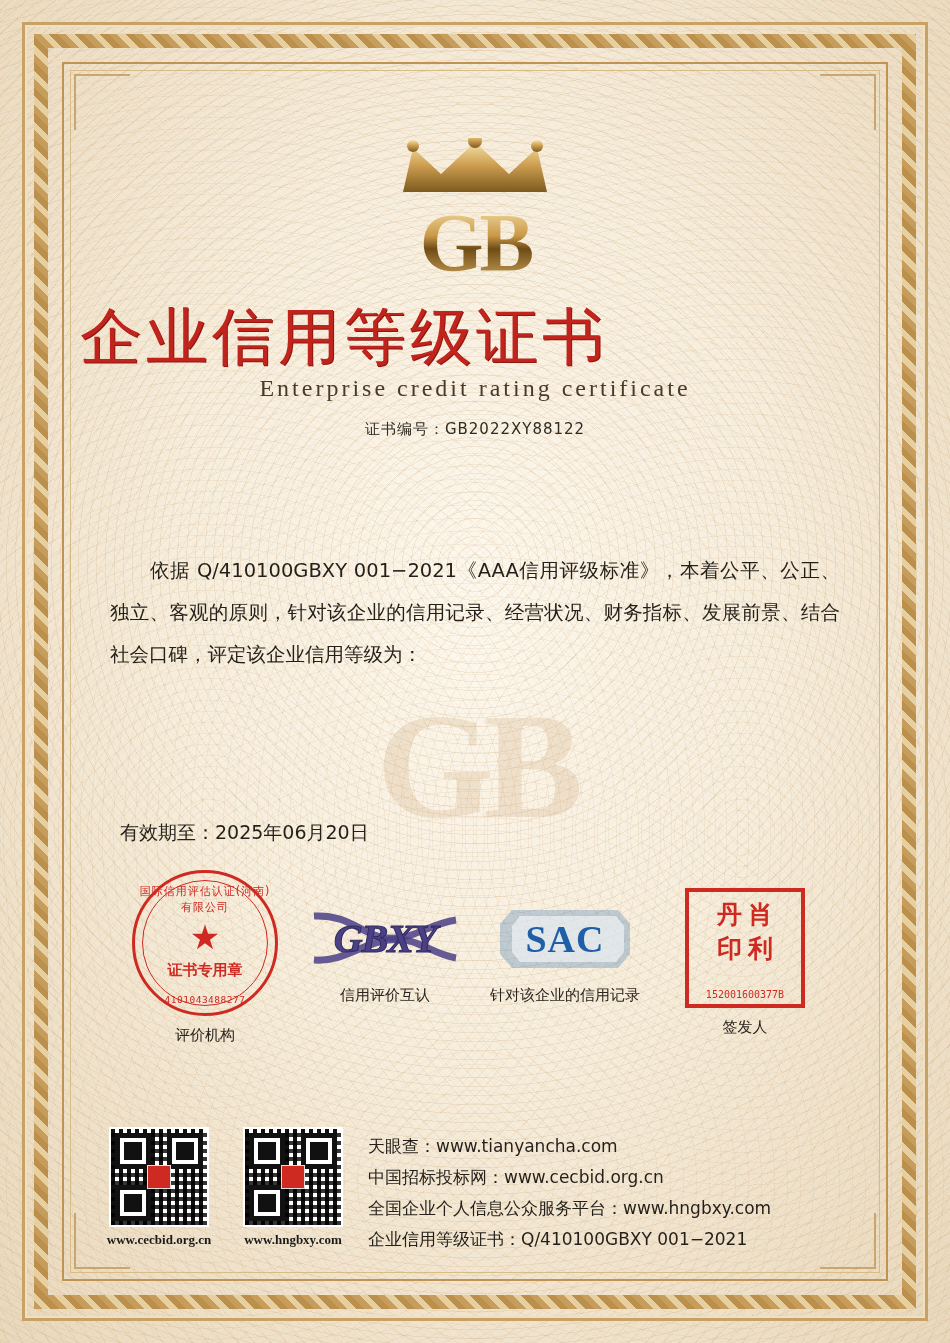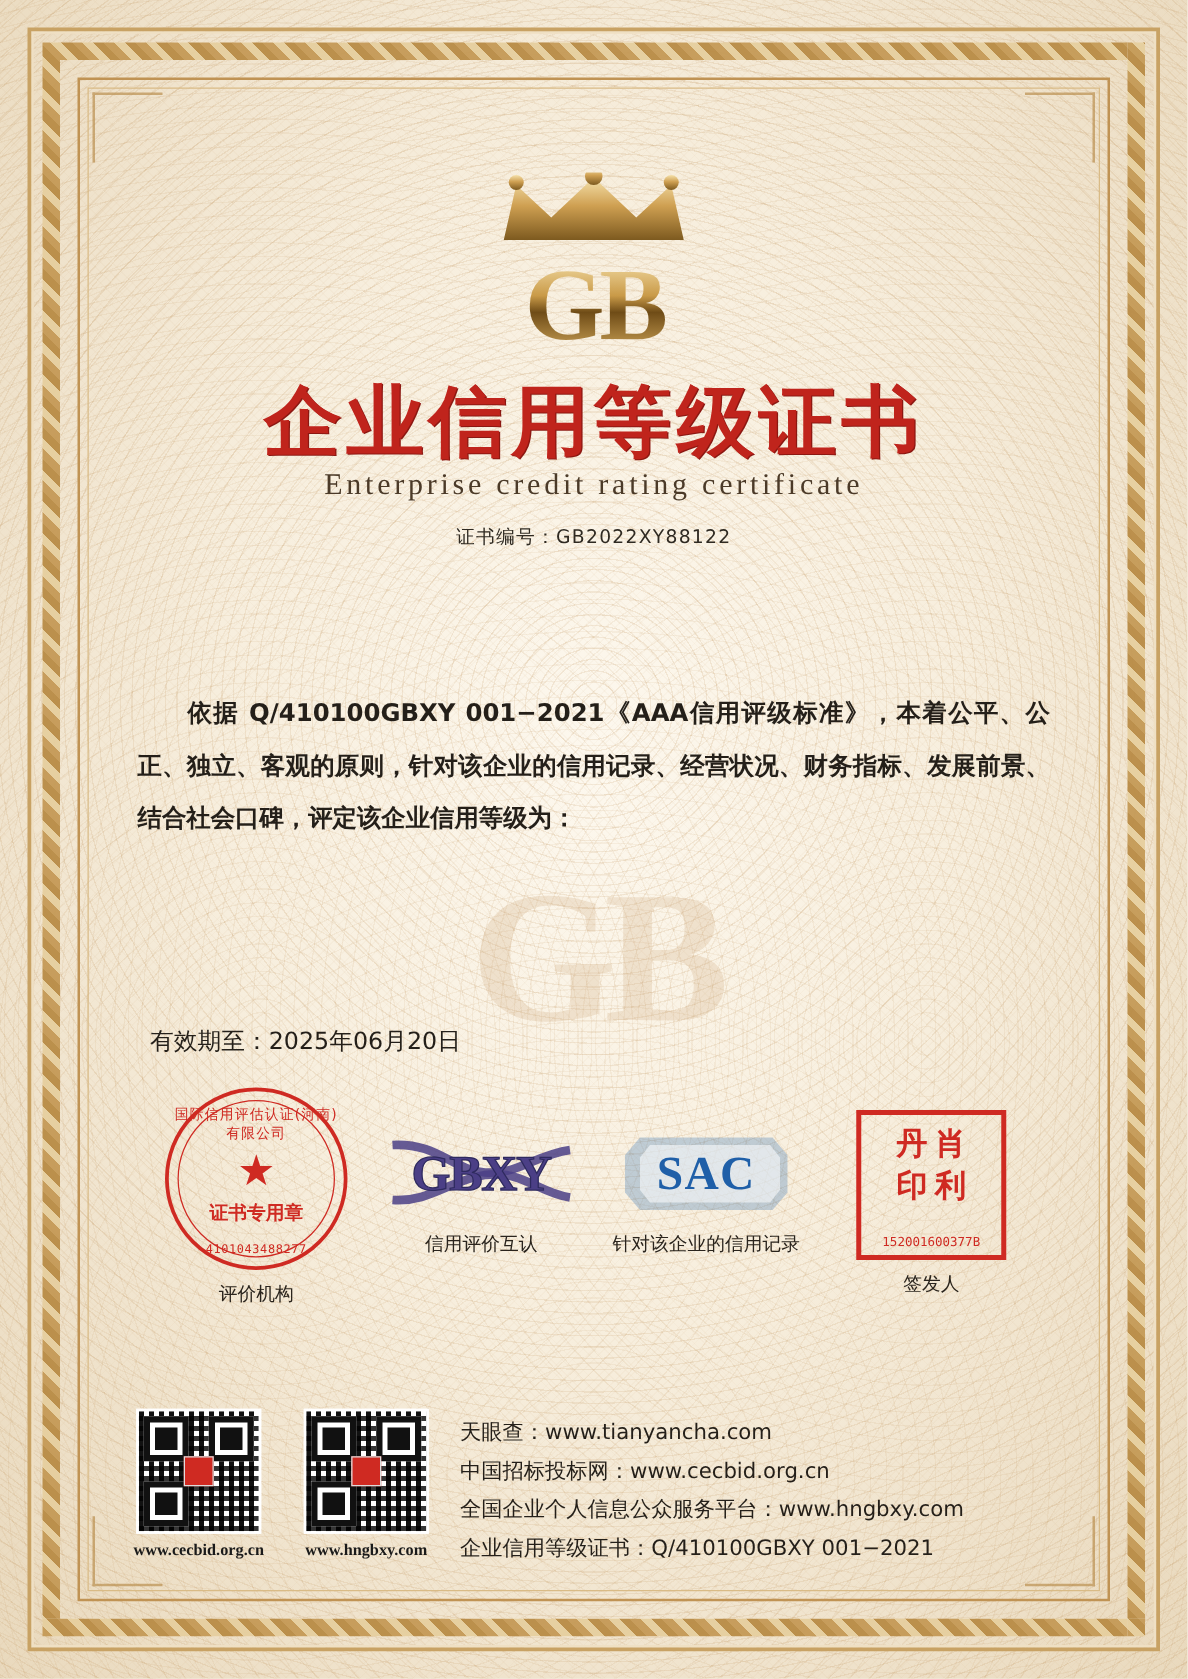--- a/index.html
+++ b/index.html
@@ -71,44 +71,43 @@
   .crown{display:block;margin:0 auto 4px auto;}
   .gb-logo{
     font-family:"Liberation Serif", serif;
     font-size:82px;font-weight:bold;letter-spacing:-4px;line-height:.9;
     background:linear-gradient(180deg,#f0d79a 0%,#c99a48 38%,#7f5a20 62%,#d8b madeup 63%,#caa258 100%);
     background:linear-gradient(180deg,#f3dda6 0%,#c99a48 40%,#6f4c17 58%,#c9a055 100%);
     -webkit-background-clip:text;background-clip:text;color:transparent;
   }
 
   .title-cn{
-    position:absolute;left:0;right:0;top:215px;text-align:center;
+    position:absolute;left:0;right:0;top:215px;text-align:left;
     font-family:"DejaVu Sans", sans-serif;
-    font-size:62px;font-weight:bold;color:#c0241c;letter-spacing:4px;
+    font-size:62px;font-weight:normal;color:#c0241c;letter-spacing:4px;
     text-shadow:1px 1px 0 #8c1812;
   }
   .title-en{
     position:absolute;left:0;right:0;top:295px;text-align:center;
     font-family:"Liberation Serif", serif;
     font-size:24px;color:#4b3a28;letter-spacing:3px;
   }
   .cert-no{
     position:absolute;left:0;right:0;top:340px;text-align:center;
     font-family:"DejaVu Sans", sans-serif;font-size:15px;color:#2f2a22;letter-spacing:1px;
   }
   .company{
     position:absolute;left:0;right:0;top:395px;text-align:center;
     font-family:"DejaVu Sans", sans-serif;font-size:33px;font-weight:bold;color:#241f19;letter-spacing:2px;
   }
   .body-text{
     position:absolute;left:30px;right:30px;top:470px;
     font-family:"DejaVu Sans", sans-serif;font-size:19.5px;line-height:42px;color:#241f19;
     text-align:justify;text-justify:inter-ideograph;
     text-indent:40px;
-    font-weight:bold;
   }
   .grade{
     position:absolute;left:0;right:0;top:620px;text-align:center;
     font-family:"DejaVu Serif", serif;font-size:104px;font-weight:bold;color:#bf1f18;
     letter-spacing:2px;
     text-shadow:2px 2px 1px rgba(120,20,14,.45);
   }
   .dates{
     position:absolute;left:40px;right:40px;top:740px;
     display:flex;justify-content:space-between;
@@ -149,21 +148,21 @@
   .round-seal .arc-bottom{
     position:absolute;left:0;right:0;bottom:8px;text-align:center;
     font-size:9.5px;font-family:"DejaVu Sans Mono",monospace;letter-spacing:.5px;
   }
   .gbxy-logo{
     width:150px;height:74px;margin:32px auto 0 auto;position:relative;
   }
   .gbxy-text{
     font-family:"Liberation Serif", serif;font-weight:bold;font-size:40px;
     color:#4b3f86;letter-spacing:-1px;line-height:74px;text-align:center;
-    position:relative;z-index:2;
+    position:relative;z-index:2;font-style:italic;
     -webkit-text-stroke:1px #2e2a5e;
   }
   .gbxy-swoosh{
     position:absolute;left:0;right:0;top:8px;height:58px;z-index:1;
   }
   .sac-logo{width:150px;height:74px;margin:32px auto 0 auto;position:relative;}
   .sac-text{
     font-family:"Liberation Serif",serif;font-weight:bold;font-size:38px;color:#1f5fa8;
     text-align:center;line-height:74px;letter-spacing:1px;position:relative;z-index:2;
   }

